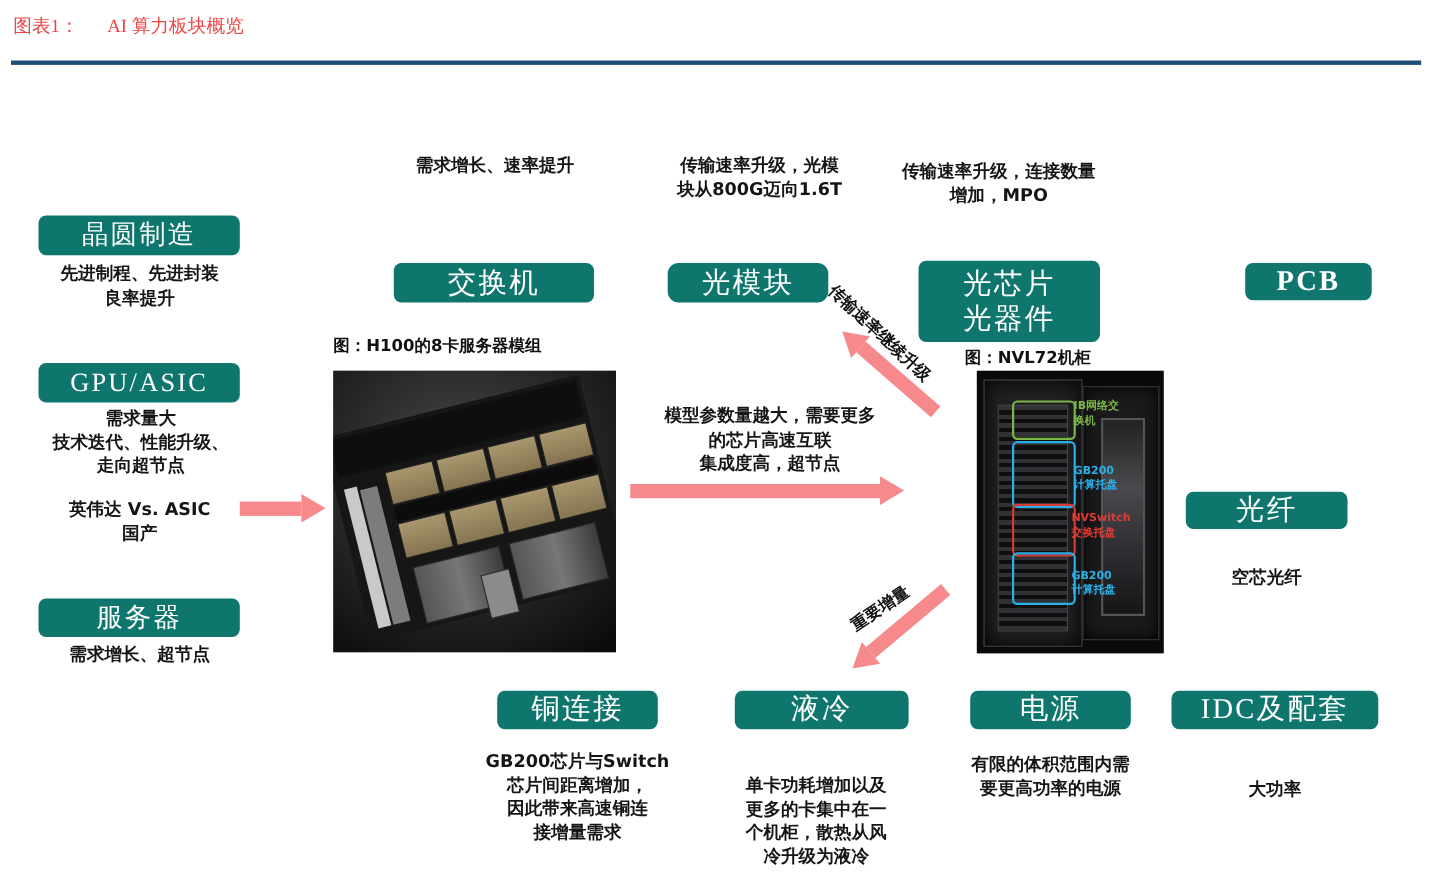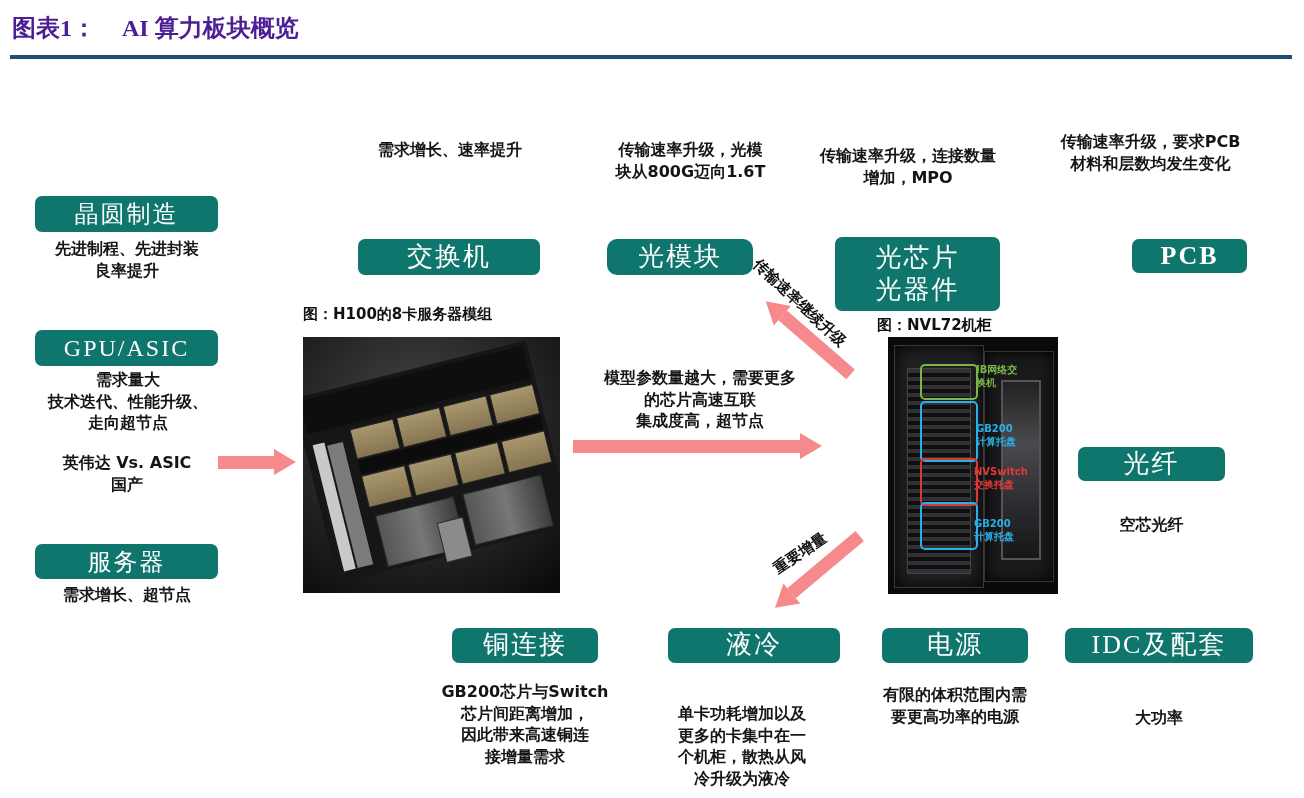--- a/index.html
+++ b/index.html
@@ -2,21 +2,21 @@
 <html><head>
 <meta charset="utf-8">
 <style>
   html,body{margin:0;padding:0;background:#ffffff;}
   #stage{
     position:relative;width:1304px;height:798px;background:#ffffff;overflow:hidden;
     font-family:"DejaVu Sans","Liberation Sans",sans-serif;color:#1a1a1a;
   }
   
   .title{position:absolute;left:12px;top:12px;font-family:"Liberation Serif","DejaVu Serif",serif;
-    font-weight:bold;font-size:24px;color:#4c1d95;}
+    font-weight:normal;font-size:17px;color:#ef4444;}
   .title .t-prefix{margin-right:26px;}
   .rule{position:absolute;left:10px;top:55px;width:1282px;height:4px;background:#1f4e79;}
   
   .box{position:absolute;background:#0f766e;color:#fff;border-radius:7px;
     display:flex;align-items:center;justify-content:center;text-align:center;
     font-family:"Liberation Serif","DejaVu Serif",serif;font-size:26px;letter-spacing:2px;
     white-space:pre-line;line-height:1.25;}
   .box.small{font-size:24px;}
   
   .note{position:absolute;text-align:center;font-weight:bold;font-size:16px;line-height:1.35;
@@ -70,22 +70,20 @@
 国产</div>
 
   <div class="box small" style="left:35px;top:544px;width:183px;height:35px;">服务器</div>
   <div class="note" style="left:18px;top:584px;width:218px;">需求增长、超节点</div>
 
   <div class="note" style="left:340px;top:139px;width:220px;">需求增长、速率提升</div>
   <div class="note" style="left:588px;top:139px;width:205px;">传输速率升级，光模
 块从800G迈向1.6T</div>
   <div class="note" style="left:793px;top:145px;width:230px;">传输速率升级，连接数量
 增加，MPO</div>
-  <div class="note" style="left:1033px;top:131px;width:235px;">传输速率升级，要求PCB
-材料和层数均发生变化</div>
 
   <div class="box" style="left:358px;top:239px;width:182px;height:36px;">交换机</div>
   <div class="box" style="left:607px;top:239px;width:146px;height:36px;border-radius:10px;">光模块</div>
   <div class="box" style="left:835px;top:237px;width:165px;height:74px;">光芯片
 光器件</div>
   <div class="box" style="left:1132px;top:239px;width:115px;height:34px;font-weight:bold;">PCB</div>
 
   <div class="box" style="left:1078px;top:447px;width:147px;height:34px;">光纤</div>
   <div class="note" style="left:1078px;top:514px;width:147px;">空芯光纤</div>
 
@@ -181,21 +179,21 @@
       <div class="arrow-head"></div>
   </div>
   <div class="rot-label" style="left:769px;top:540px;width:74px;transform:rotate(-34deg);">重要增量</div>
 
   <div class="box" style="left:452px;top:628px;width:146px;height:35px;">铜连接</div>
   <div class="note" style="left:437px;top:681px;width:176px;">GB200芯片与Switch
 芯片间距离增加，
 因此带来高速铜连
 接增量需求</div>
 
-  <div class="box" style="left:668px;top:628px;width:172px;height:35px;">液冷</div>
+  <div class="box" style="left:668px;top:628px;width:158px;height:35px;">液冷</div>
   <div class="note" style="left:653px;top:703px;width:178px;">单卡功耗增加以及
 更多的卡集中在一
 个机柜，散热从风
 冷升级为液冷</div>
 
   <div class="box" style="left:882px;top:628px;width:146px;height:35px;">电源</div>
   <div class="note" style="left:860px;top:684px;width:190px;">有限的体积范围内需
 要更高功率的电源</div>
 
   <div class="box" style="left:1065px;top:628px;width:188px;height:35px;">IDC及配套</div>

